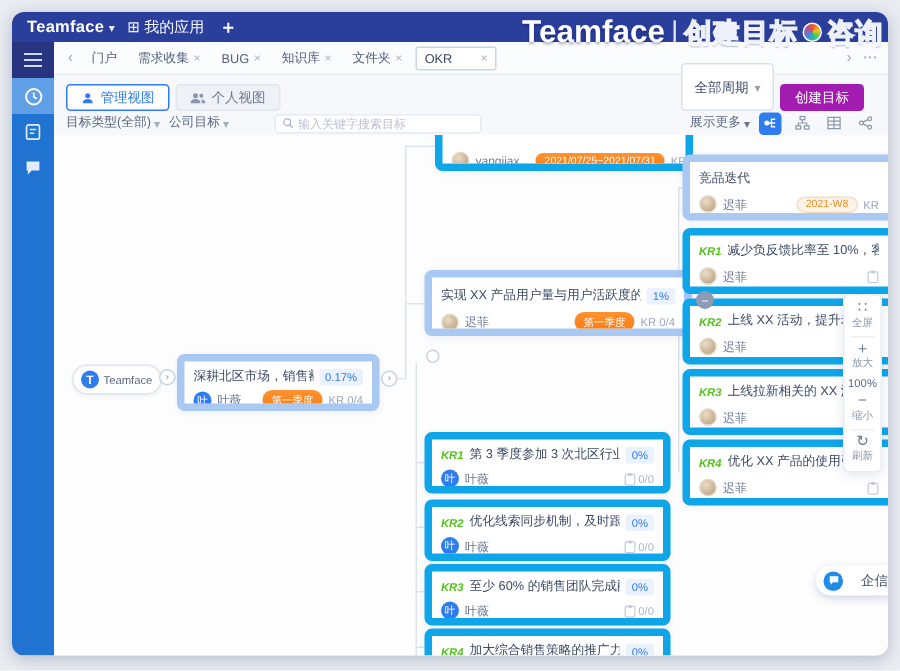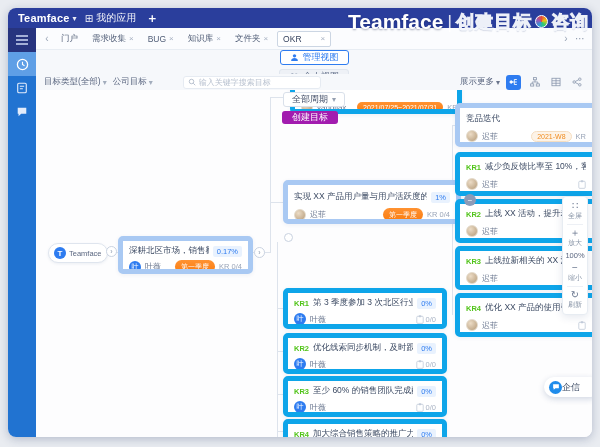--- a/index.html
+++ b/index.html
@@ -42,21 +42,21 @@
             border-bottom:1px solid #e8edf3; display:flex; align-items:center; padding:0 6px; gap:4px; z-index:5; }
   .nav-arrow { color:#9aa5b6; font-size:10px; width:10px; text-align:center; }
   .tab { display:flex; align-items:center; gap:3px; font-size:8.5px; color:#525f78; padding:2px 5px; white-space:nowrap; }
   .tab .x { color:#a7b1c2; font-size:8px; }
   .tab.active { background:#fff; border:1px solid #ccd6e3; border-radius:2px; color:#36435e;gap:19px; }
   .tabrow .spacer { flex:1; }
   .tab-more { color:#8e99ac; font-size:10px; letter-spacing:1px; }
 
   
   .viewbar { position:absolute; left:0; top:22px; right:0; height:24px; background:#f6f8fb; z-index:5;
-             display:flex; align-items:center; padding:0 8px; gap:4px;flex-direction:column; }
+             display:flex; align-items:flex-end; padding:0 8px; gap:4px; }
   .vtab { height:18px; display:flex; align-items:center; gap:4px; padding:0 9px; font-size:9px; color:#6b7890;
           background:#eef1f6; border:1px solid #e0e6ee; border-radius:3px; }
   .vtab.active { background:#fff; border-color:#2e7cf0; color:#2e7cf0; }
   .viewbar .spacer { flex:1; }
   .btn-light { height:32px; display:flex; align-items:center; gap:4px; padding:0 8px; font-size:9px; color:#44506a;
                background:#fff; border:1px solid #d9e0ea; border-radius:3px; }
   .btn-light .tb-caret { color:#8b96a9; }
   .btn-primary { height:18px; display:flex; align-items:center; padding:0 10px; font-size:9px; color:#fff;
                  background:#a21caf; border-radius:3px; margin-right:8px; }
 
@@ -75,21 +75,21 @@
   .mode-btn { width:15px; height:15px; border-radius:3px; display:flex; align-items:center; justify-content:center; color:#8a97ad; }
   .mode-btn.active { background:#2e7cf0; color:#fff; }
 
   
   .line { position:absolute; background:#dde3ec; z-index:0; }
   .card { position:absolute; background:#fff; border:5px solid #0ea5e9; border-radius:5px; z-index:1;
           box-shadow:0 1px 4px rgba(31,58,115,.07); padding:4px 6px; overflow:hidden; }
   .card.obj { border-color:#a9c9f3; }
   .row { display:flex; align-items:center; gap:4px; }
   .title { font-size:8.5px; color:#3c4a63; white-space:nowrap; overflow:hidden; flex:1; }
-  .tag { font-size:7.5px; color:#52c41a; font-weight:bold; flex:0 0 auto; }
+  .tag { font-size:7.5px; color:#52c41a; font-weight:bold; flex:0 0 auto;font-style:italic; }
   .pill-prog { flex:0 0 auto; font-size:7.5px; color:#2e7cf0; background:#e9f2fe; border-radius:2px; padding:1px 4px; }
   .pill-orange { flex:0 0 auto; font-size:7px; color:#fff; background:linear-gradient(180deg,#ff9232,#f97c10);
                  border-radius:8px; padding:1.5px 6px; white-space:nowrap; }
   .pill-faint { flex:0 0 auto; font-size:7px; color:#f08c1f; background:#fdf3e7; border:1px solid #f5ddc0;
                 border-radius:8px; padding:1px 5px; white-space:nowrap; }
   .kr-count { font-size:7.5px; color:#9aa5b8; white-space:nowrap; flex:0 0 auto; }
   .owner { font-size:8px; color:#6b7890; white-space:nowrap; }
   .avatar-b { width:12px; height:12px; border-radius:50%; background:#2e7cf0; color:#fff; font-size:7px;
               display:flex; align-items:center; justify-content:center; flex:0 0 auto; }
   .avatar-p { width:12px; height:12px; border-radius:50%; flex:0 0 auto; border:1px solid #e3d9c9;
@@ -111,21 +111,21 @@
   .zoompanel { position:absolute; right:4px; top:168px; width:26px; background:#fff; border:1px solid #e7ecf2;
                border-radius:4px; box-shadow:0 2px 8px rgba(31,58,115,.12); z-index:6; padding:3px 0;
                display:flex; flex-direction:column; align-items:center; }
   .zp-ic { font-size:10px; color:#6b7890; line-height:11px; }
   .zp-lb { font-size:7px; color:#8a96a8; line-height:9px; margin-bottom:2px; }
   .zp-lv { font-size:7.5px; color:#5b6780; line-height:11px; margin:1px 0; }
   .zp-div { width:16px; height:1px; background:#edf0f5; margin:2px 0; }
 
   
   .chatfab { position:absolute; right:-8px; top:349px; width:56px; height:20px; background:#fff; border-radius:10px;
-             box-shadow:0 2px 6px rgba(31,58,115,.2); z-index:6; display:flex; align-items:center; gap:0; padding:0 5px; }
+             box-shadow:0 2px 6px rgba(31,58,115,.2); z-index:6; display:flex; align-items:center; gap:12px; padding:0 5px; }
   .chatfab .cicon { width:13px; height:13px; border-radius:50%; background:#1f8ceb; display:flex; align-items:center; justify-content:center; }
   .chatfab .clbl { font-size:9px; color:#3c4a63; }
 </style>
 </head>
 <body>
 
 <div class="window">
 
   <div class="topbar">
     <div class="brand">

